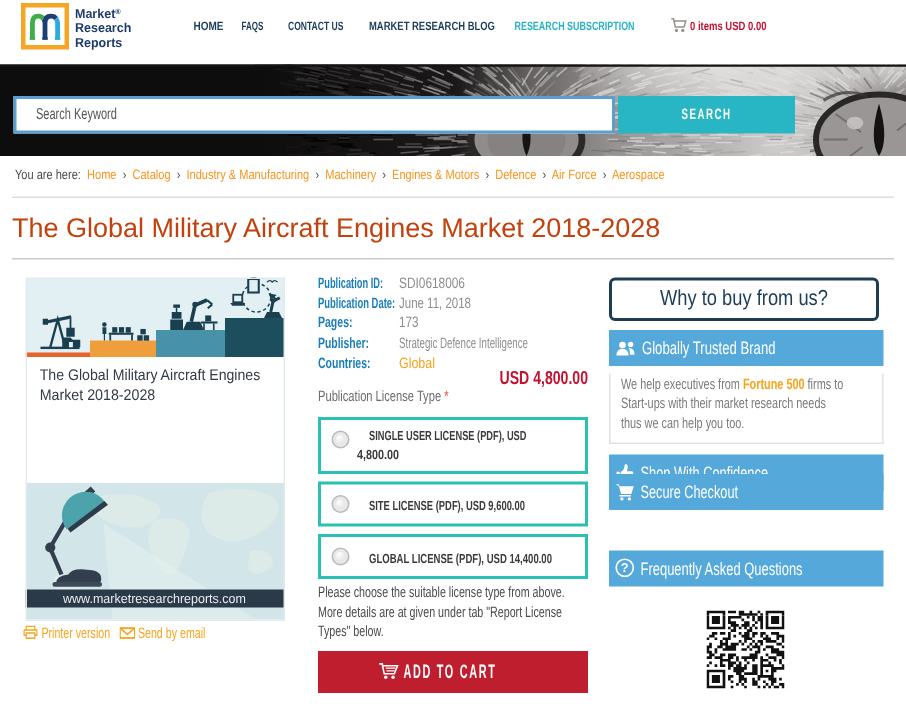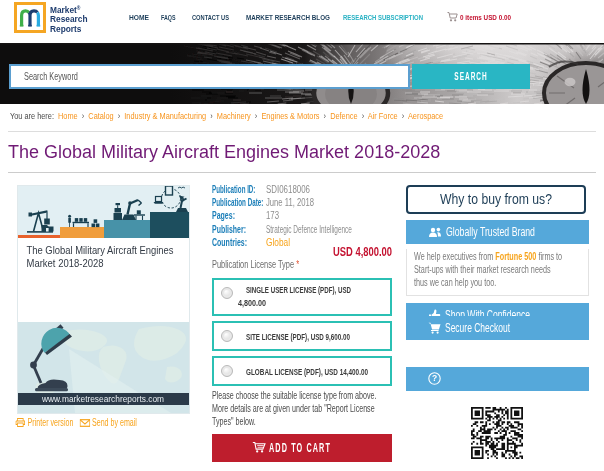--- a/index.html
+++ b/index.html
@@ -2,21 +2,21 @@
 <html><head>
 <meta charset="utf-8">
 <style>
 *{margin:0;padding:0;box-sizing:border-box}
 html,body{width:604px;height:471px;overflow:hidden;background:#fff;font-family:"Liberation Sans",sans-serif;position:relative}
 .abs{position:absolute}
 .sx{transform-origin:0 0;white-space:nowrap}
 .nav{position:absolute;top:13px;font-weight:bold;font-size:8px;color:#1d3e5a;transform-origin:0 0;white-space:nowrap}
 .bluelbl{color:#1b7eb8;font-weight:bold;font-size:10px}
 .val{font-size:10px;color:#8d8d8d}
-.bar{position:absolute;left:406px;width:183px;height:24px;background:#55a8da;color:#fff;font-size:12px;line-height:24px;padding-left:22px}
+.bar{position:absolute;left:406px;width:183px;height:24px;background:#55a8da;color:#fff;font-size:12px;line-height:24px;padding-left:4px}
 .bar svg{vertical-align:-2px;margin-right:4px}
 .bar span{display:inline-block;transform-origin:0 50%;white-space:nowrap}
 .lic{position:absolute;left:212px;width:180px;border:2px solid #2bc0b4;background:#fff}
 .radio{position:absolute;left:221px;width:12px;height:12px;border-radius:50%;border:1px solid #b9b9b9;background:radial-gradient(circle at 38% 32%,#ffffff,#cfcfcf);box-shadow:inset 0 0 0 2px #e8e8e8}
 .lictxt{position:absolute;font-size:8.8px;font-weight:bold;color:#3b3b3b;transform-origin:0 0;white-space:nowrap}
 
 </style>
 </head>
 <body>
 
@@ -97,21 +97,21 @@
   <rect width="604" height="1.5" y="0" fill="#151313"></rect>
 </svg>
 </div>
 <div class="abs" style="left:9px;top:64px;width:401px;height:25px;background:#fff;border:2px solid #5b9fd0"></div>
 <div class="abs sx" style="left:24px;top:70px;font-size:10.5px;color:#555;transform:scaleX(.70)">Search Keyword</div>
 <div class="abs" style="left:412px;top:64px;width:118px;height:25px;background:#29b6c4"></div>
 <div class="abs" style="left:412px;top:64px;width:118px;height:25px;color:#fff;font-weight:bold;font-size:10px;letter-spacing:1.5px;text-align:center;line-height:25px;transform:scaleX(.65)">SEARCH</div>
 
 <div class="abs sx" style="left:10px;top:111px;font-size:9px;color:#4a4a4a;transform:scaleX(.818)">You are here:&nbsp; <a style="color:#f7941d">Home</a> &nbsp;›&nbsp; <a style="color:#f7941d">Catalog</a> &nbsp;›&nbsp; <a style="color:#f7941d">Industry &amp; Manufacturing</a> &nbsp;›&nbsp; <a style="color:#f7941d">Machinery</a> &nbsp;›&nbsp; <a style="color:#f7941d">Engines &amp; Motors</a> &nbsp;›&nbsp; <a style="color:#f7941d">Defence</a> &nbsp;›&nbsp; <a style="color:#f7941d">Air Force</a> &nbsp;›&nbsp; <a style="color:#f7941d">Aerospace</a></div>
 <div class="abs" style="left:8px;top:131px;width:588px;height:1px;background:#ddd"></div>
-<div class="abs" style="left:8px;top:142px;font-size:18px;color:#701a75">The Global Military Aircraft Engines Market 2018-2028</div>
+<div class="abs" style="left:8px;top:142px;font-size:18px;color:#c2410c">The Global Military Aircraft Engines Market 2018-2028</div>
 <div class="abs" style="left:8px;top:172px;width:588px;height:1px;background:#ccc"></div>
 
 <div class="abs" style="left:17px;top:185px;width:195px;height:229px">
 <svg width="173" height="229" viewBox="0 0 173 229" style="position:absolute;left:0;top:0">
   <rect x="0" y="0" width="173" height="53" fill="#e2eff3"></rect>
   <rect x="0" y="50" width="43" height="3" fill="#e8622d"></rect>
   <rect x="43" y="42" width="44" height="11" fill="#f09d3c"></rect>
   <rect x="87" y="35" width="46" height="18" fill="#4792a8"></rect>
   <rect x="133" y="27" width="40" height="26" fill="#1d4e5e"></rect>
   <g fill="#1a4050" stroke="#1a4050" transform="translate(0,1.5)">

